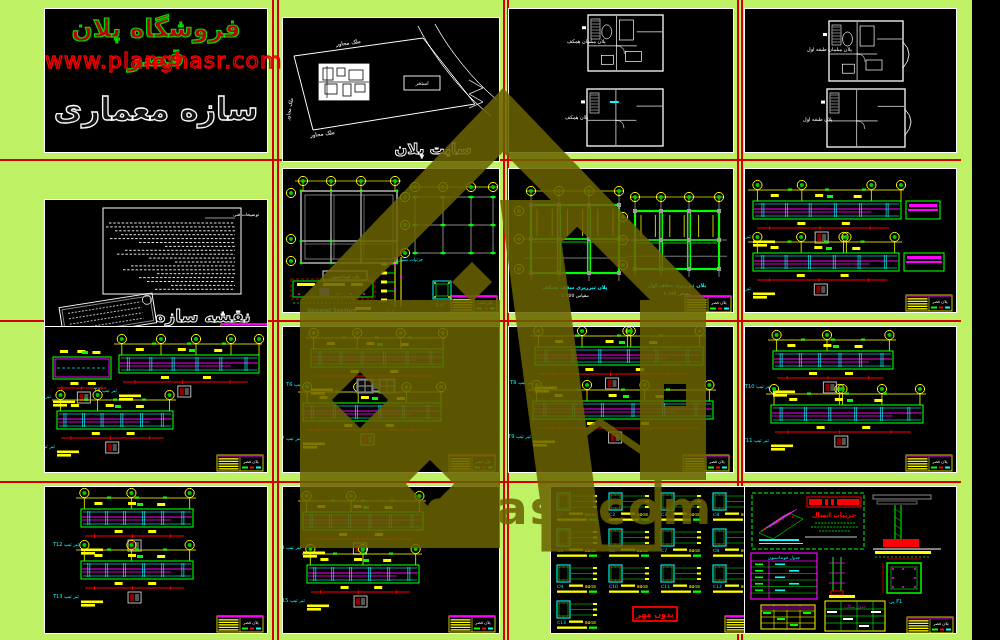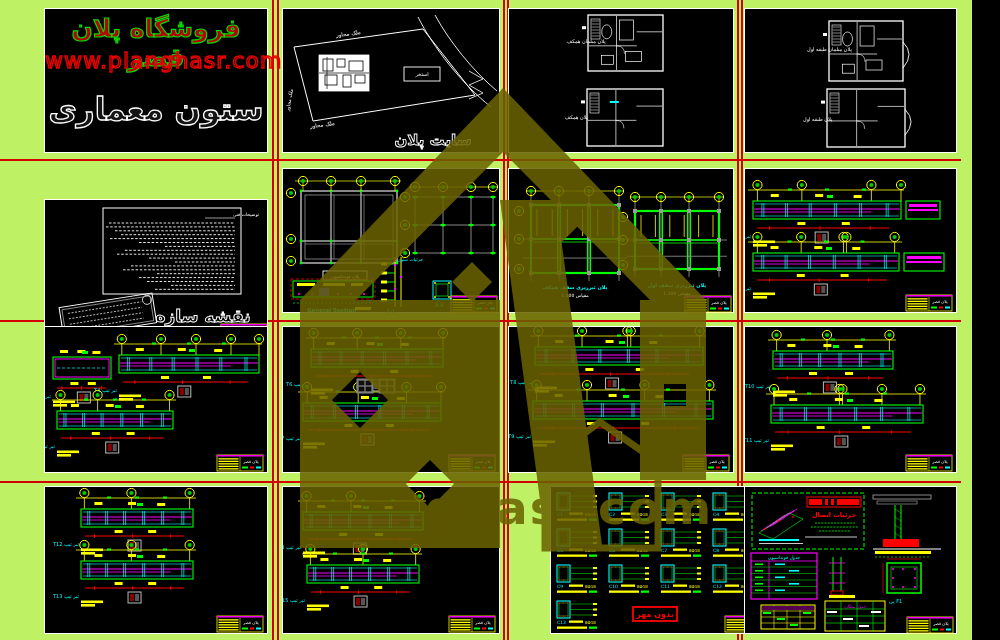--- a/index.html
+++ b/index.html
@@ -19,21 +19,21 @@
   #watermark{position:absolute;left:0;top:0;z-index:5;pointer-events:none;}
 </style>
 </head>
 <body>
 
 <div id="stage">
 
   <div class="panel" id="branding-panel" style="left:44px;top:8px;width:224px;height:145px;">
     <div class="brand-title">فروشگاه پلان قصر</div>
     <div class="brand-url">www.planghasr.com</div>
-    <div class="brand-sub">ستون معماری</div>
+    <div class="brand-sub">سازه معماری</div>
   </div>
 
   <svg id="watermark" width="1000" height="640">
     <g fill="#6b6200" opacity="0.86">
       <path d="M503,88 L706,300 L650,300 L503,152 L356,300 L300,300 Z"></path>
       <path fill-rule="evenodd" d="M300,300 H500 V548 H300 Z
         M360,372 L388,400 L360,428 L332,400 Z  M430,460 L454,484 L430,508 L406,484 Z"></path>
       <path fill-rule="evenodd" d="M640,300 H706 V480 H640 Z M664,384 h22 v22 h-22 Z"></path>
       <polygon points="500,200 556,200 602,545 546,545"></polygon>
       <polygon points="472,262 492,282 472,302 452,282"></polygon>
@@ -44,21 +44,21 @@
   </svg>
 <div class="redline" style="left: 272px; top: 0px; width: 1.8px; height: 640px;"></div>
     <div class="redline" style="left: 277px; top: 0px; width: 1.8px; height: 640px;"></div>
     <div class="redline" style="left: 503px; top: 0px; width: 1.8px; height: 640px;"></div>
     <div class="redline" style="left: 507px; top: 0px; width: 1.8px; height: 640px;"></div>
     <div class="redline" style="left: 737px; top: 0px; width: 1.8px; height: 640px;"></div>
     <div class="redline" style="left: 741px; top: 0px; width: 1.8px; height: 640px;"></div>
     <div class="redline" style="left: 0px; top: 159px; width: 961px; height: 2px;"></div>
     <div class="redline" style="left: 0px; top: 320px; width: 961px; height: 2px;"></div>
     <div class="redline" style="left: 0px; top: 481px; width: 961px; height: 2px;"></div>
-    <div class="panel" style="left: 282px; top: 8px; width: 218px; height: 145px; padding-left: 16px;">
+    <div class="panel" style="left: 282px; top: 17px; width: 218px; height: 145px; padding-left: 16px;">
       <svg width="218" height="145">
         <g>
           <polygon points="11,38 140,20 192,86 30,112" stroke="#ffffff" stroke-width="1" fill="none"></polygon>
           <rect x="36" y="46" width="50" height="36" stroke="#ffffff" stroke-width="0.8" fill="#ffffff"></rect>
           <rect x="40" y="50" width="10" height="12" stroke="#000000" stroke-width="0.8" fill="none"></rect>
           <rect x="54" y="50" width="8" height="8" stroke="#000000" stroke-width="0.8" fill="none"></rect>
           <rect x="66" y="52" width="14" height="10" stroke="#000000" stroke-width="0.8" fill="none"></rect>
           <rect x="42" y="66" width="12" height="10" stroke="#000000" stroke-width="0.8" fill="none"></rect>
           <rect x="60" y="66" width="8" height="12" stroke="#000000" stroke-width="0.8" fill="none"></rect>
           <rect x="72" y="66" width="10" height="8" stroke="#000000" stroke-width="0.8" fill="none"></rect>

